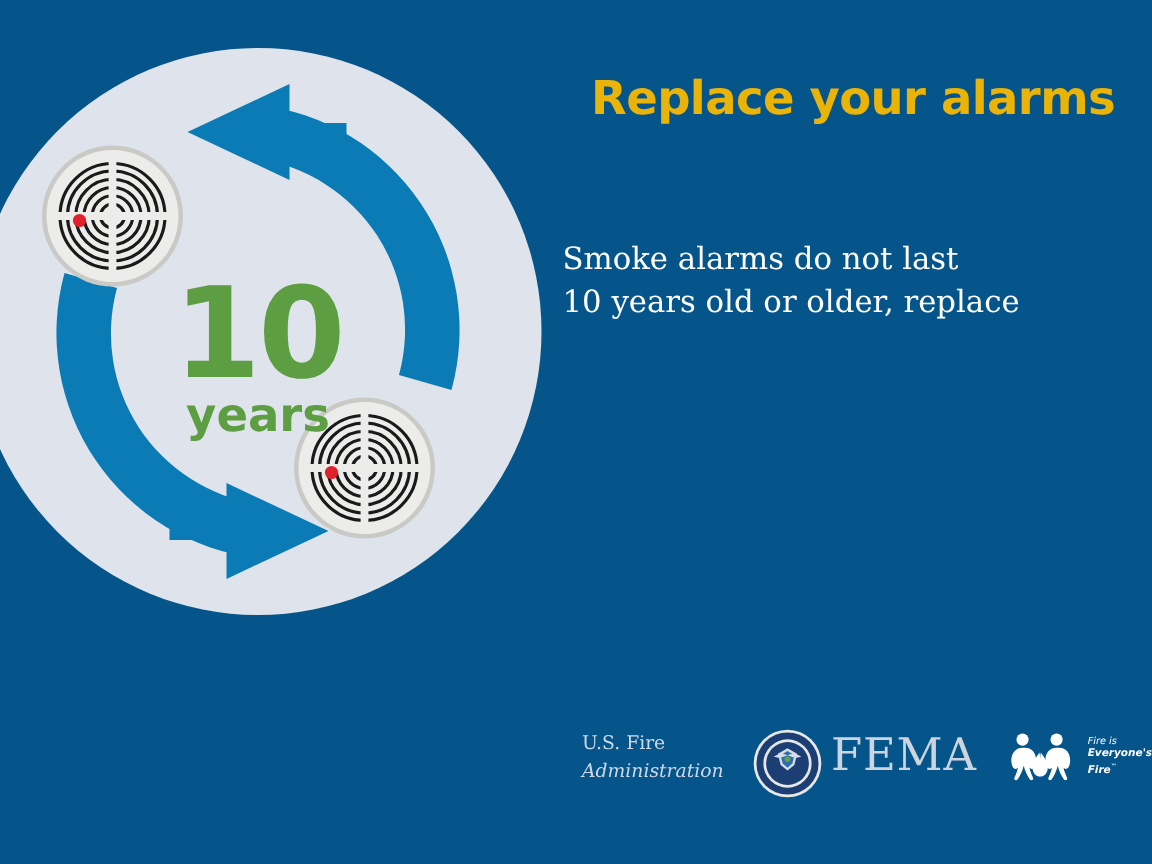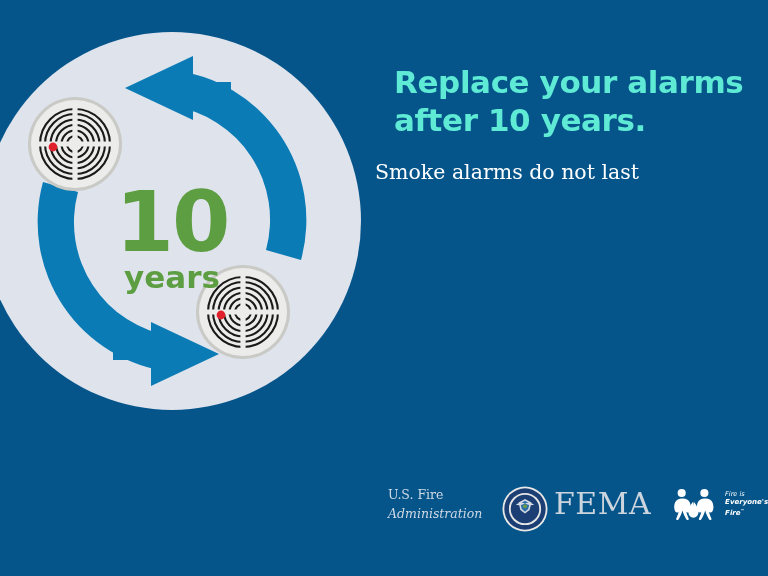--- a/index.html
+++ b/index.html
@@ -42,22 +42,22 @@
     font-size:31px;font-weight:700;letter-spacing:0px;
     font-family:"DejaVu Sans",sans-serif;
   }
 
   .alarm{position:absolute;width:96px;height:96px;}
   .alarm.top{left:44px;top:64px;}
   .alarm.bottom{left:212px;top:232px;}
 
   
   .headline{
-    position:absolute;left:394px;top:64px;width:352px;
-    color:#5eead4;
+    position:absolute;left:394px;top:48px;width:352px;
+    color:#eab308;
     font-family:"DejaVu Sans",sans-serif;
     font-weight:700;font-size:31px;line-height:1.21;
     letter-spacing:-0.4px;
   }
   .body-copy{
     position:absolute;left:375px;top:158px;width:356px;
     color:#ffffff;
     font-family:"DejaVu Serif",serif;
     font-weight:400;font-size:20.5px;line-height:1.43;
   }
@@ -165,25 +165,25 @@
     </svg>
 
     <div class="years-block">
       <span class="years-num">10</span>
       <span class="years-word">years</span>
     </div>
   </div>
 
   <div class="headline">
     <div>Replace your alarms</div>
-    <div>after 10 years.</div>
   </div>
 
   <div class="body-copy">
     <div>Smoke alarms do not last</div>
+    <div>10 years old or older, replace</div>
   </div>
 
   <div class="footer">
 
     <div class="usfa">
       <div class="l1">U.S. Fire</div>
       <div class="l2">Administration</div>
     </div>
 
     <div class="divider"></div>

